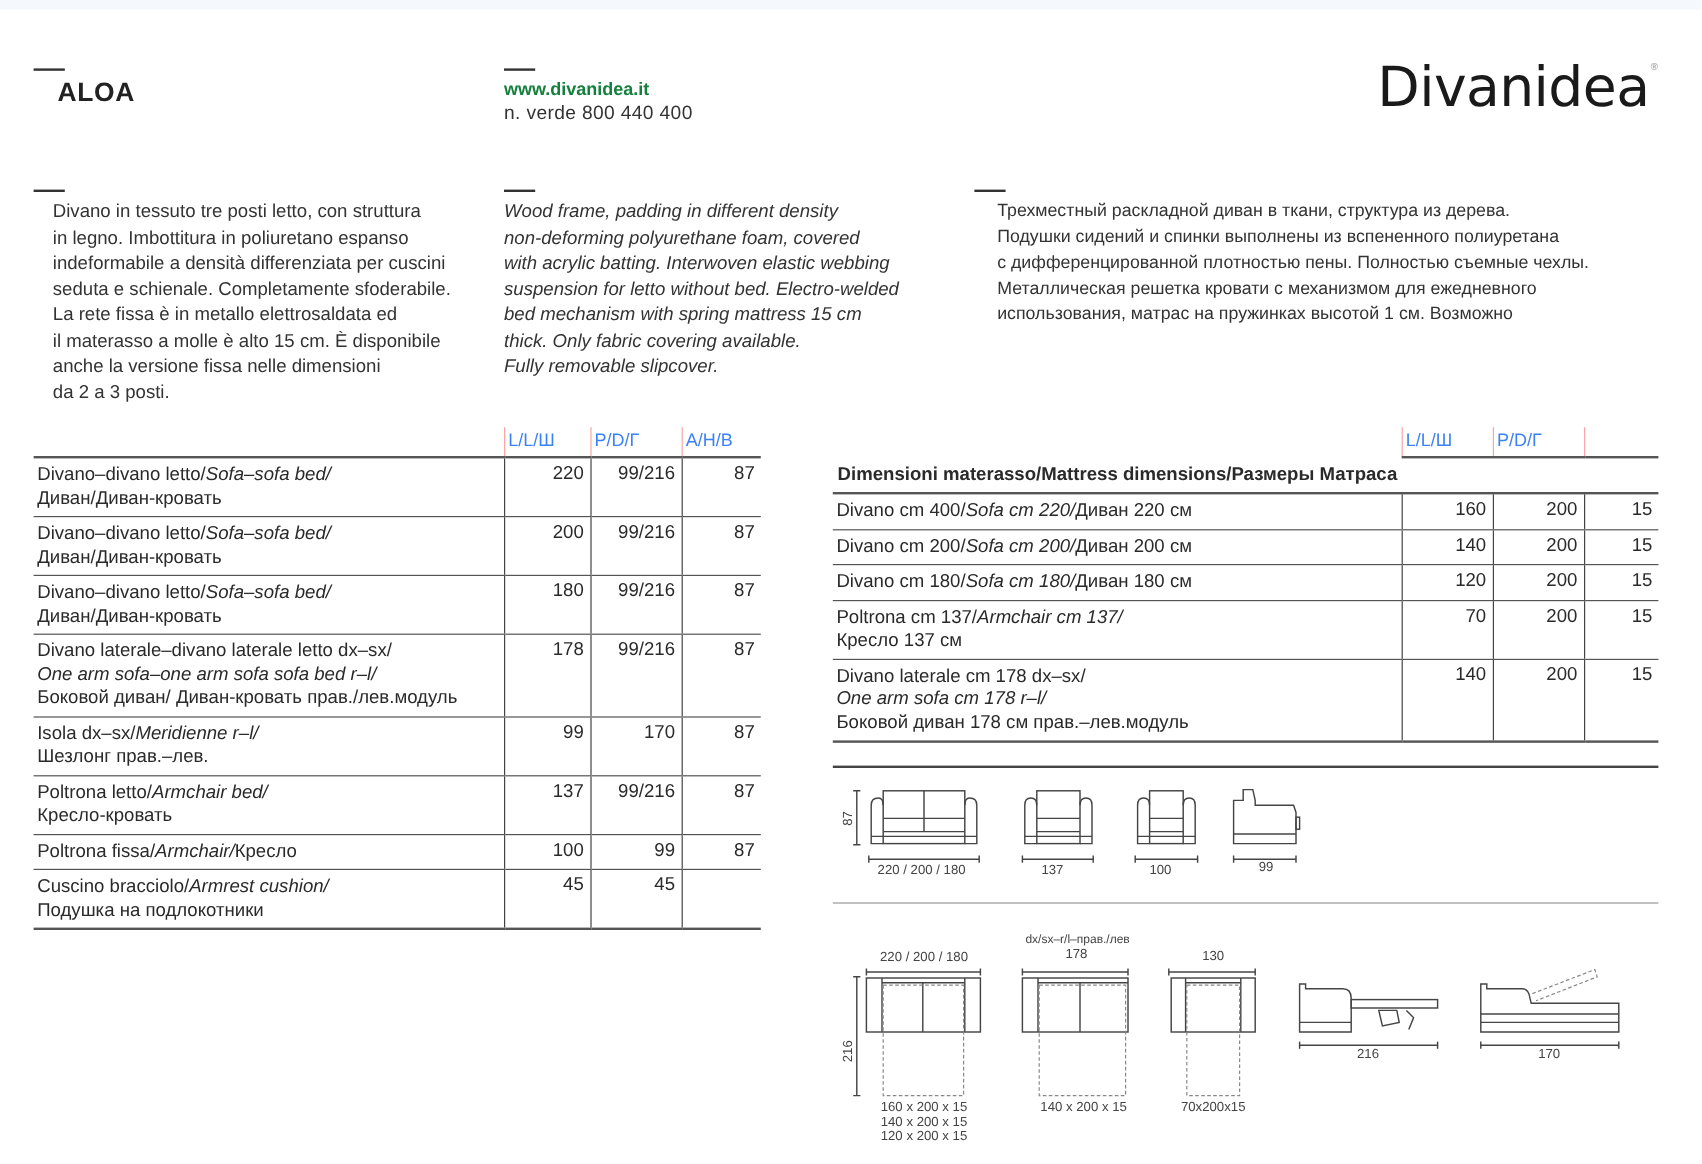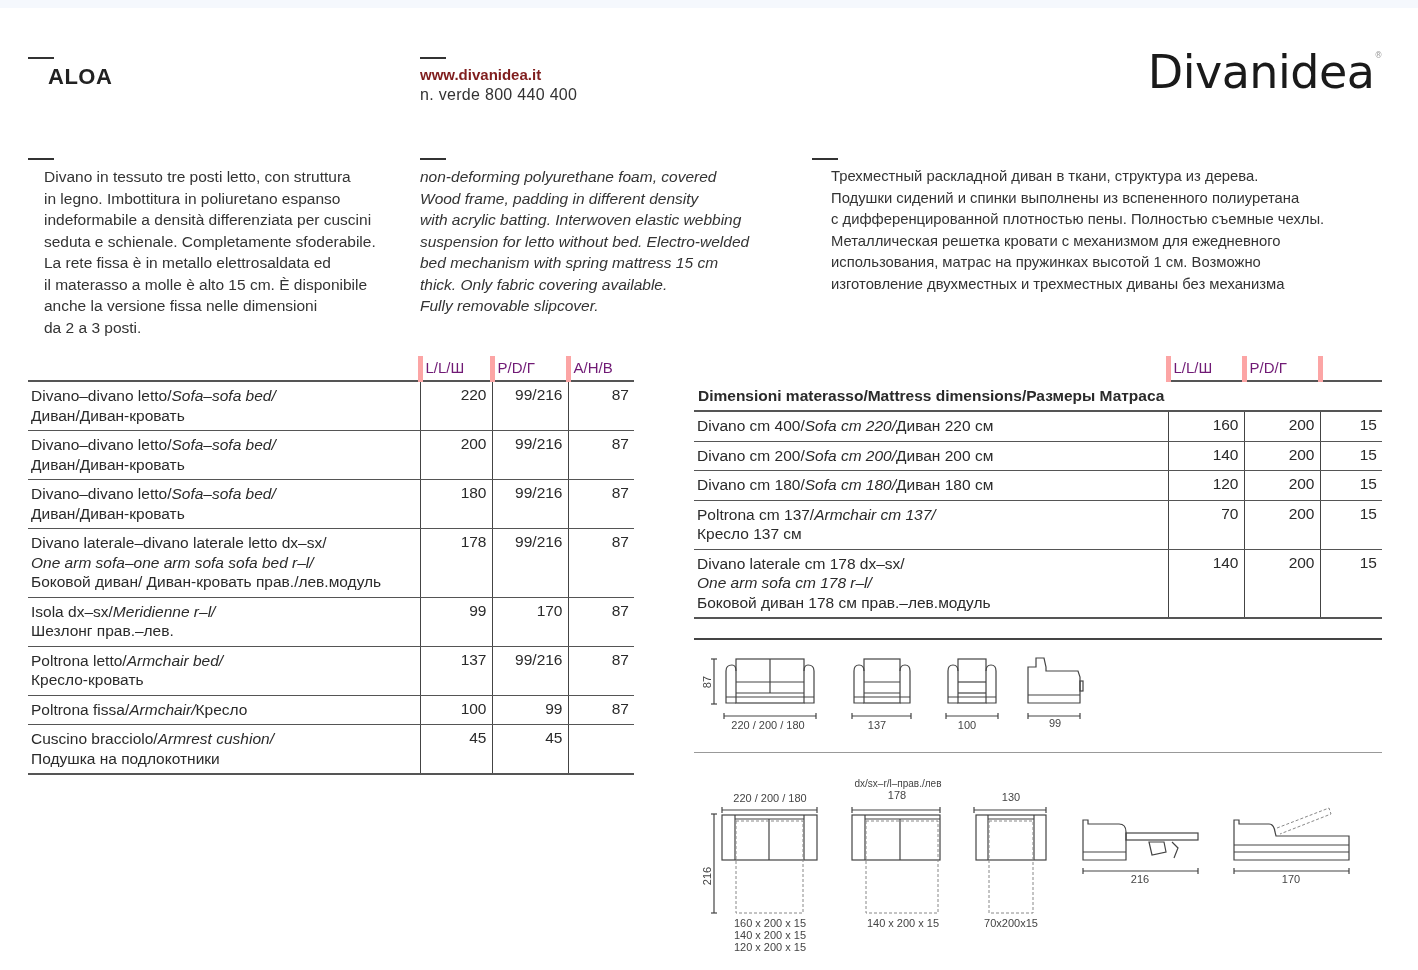--- a/index.html
+++ b/index.html
@@ -2,32 +2,32 @@
 <html><head>
 <meta charset="utf-8">
 <style>
   html, body { margin:0; padding:0; }
   body { width:1418px; height:970px; background:#ffffff; position:relative; overflow:hidden;
          font-family:"Liberation Sans", "DejaVu Sans", sans-serif; color:#2a2a2a; }
   .topbar { position:absolute; left:0; top:0; width:1418px; height:8px; background:#f5f8fd; }
   .dash { position:absolute; width:26px; height:1.5px; background:#333; }
   .abs { position:absolute; }
   .title { left:28px; top:64px; font-size:22px; font-weight:bold; letter-spacing:0.5px; color:#222;margin-left:20px; }
-  .web { left:420px; top:66px; font-size:15px; font-weight:bold; color:#7f1d1d; }
+  .web { left:420px; top:66px; font-size:15px; font-weight:bold; color:#15803d; }
   .phone { left:420px; top:86px; font-size:16px; color:#333; letter-spacing:0.3px; }
   .logo { right:36px; top:45px; font-size:46px; color:#1a1a1a; letter-spacing:-0.5px; font-family:"DejaVu Sans", sans-serif; font-weight:normal; }
   .logo sup { font-size:8px; color:#999; vertical-align:top; position:relative; top:6px; }
   .para { font-size:15.5px; line-height:21.5px; color:#333; }
   .p-it { left:44px; top:166px; width:390px; }
   .p-en { left:420px; top:166px; width:380px; font-style:italic; }
   .p-ru { left:831px; top:166px; width:560px; font-size:14.8px; }
   .p-ru span, .p-it span, .p-en span { display:block; white-space:nowrap; }
   table { border-collapse:collapse; position:absolute; font-size:15.5px; color:#2a2a2a; }
   td, th { padding:0; vertical-align:top; }
-  .hdr { color:#701a75; font-weight:normal; text-align:left; font-size:15px; padding:3px 3px 4px 3px; border-left:5px solid #fca5a5; }
+  .hdr { color:#3b82f6; font-weight:normal; text-align:left; font-size:15px; padding:3px 3px 4px 3px; border-left:1px solid #fca5a5; }
   .t1 { left:28px; top:356px; width:606px; }
   .t1 .hrow td.blank { border:none; }
   .t1 tbody tr td { border-bottom:1.5px solid #555; }
   .t1 tbody tr:last-child td { border-bottom:2.5px solid #555; }
   .t1 .hrow td { border-bottom:2.5px solid #555 !important; }
   .desc { padding:4px 4px 5px 3px; line-height:19.5px; }
   .num { text-align:right; padding:4px 5px 0 4px; border-left:1px solid #444; }
   .desc i { font-style:italic; }
   .line { display:block; white-space:nowrap; }
   .t2 { left:694px; top:356px; width:688px; }
@@ -63,35 +63,34 @@
     <span>Divano in tessuto tre posti letto, con struttura</span>
     <span>in legno. Imbottitura in poliuretano espanso</span>
     <span>indeformabile a densità differenziata per cuscini</span>
     <span>seduta e schienale. Completamente sfoderabile.</span>
     <span>La rete fissa è in metallo elettrosaldata ed</span>
     <span>il materasso a molle è alto 15 cm. È disponibile</span>
     <span>anche la versione fissa nelle dimensioni</span>
     <span>da 2 a 3 posti.</span>
   </div>
 <div class="abs para p-en" id="desc-en">
+    <span>Wood frame, padding in different density</span>
     <span>non-deforming polyurethane foam, covered</span>
-    <span>Wood frame, padding in different density</span>
     <span>with acrylic batting. Interwoven elastic webbing</span>
     <span>suspension for letto without bed. Electro-welded</span>
     <span>bed mechanism with spring mattress 15 cm</span>
     <span>thick. Only fabric covering available.</span>
     <span>Fully removable slipcover.</span>
   </div>
 <div class="abs para p-ru" id="desc-ru">
     <span>Трехместный раскладной диван в ткани, структура из дерева.</span>
     <span>Подушки сидений и спинки выполнены из вспененного полиуретана</span>
     <span>с дифференцированной плотностью пены. Полностью съемные чехлы.</span>
     <span>Металлическая решетка кровати с механизмом для ежедневного</span>
     <span>использования, матрас на пружинках высотой 1 см. Возможно</span>
-    <span>изготовление двухместных и трехместных диваны без механизма</span>
   </div>
 
 <table class="t1">
   <colgroup>
       <col style="width:392px">
       <col style="width:72px">
       <col style="width:76px">
       <col style="width:66px">
     </colgroup>
   <thead>

